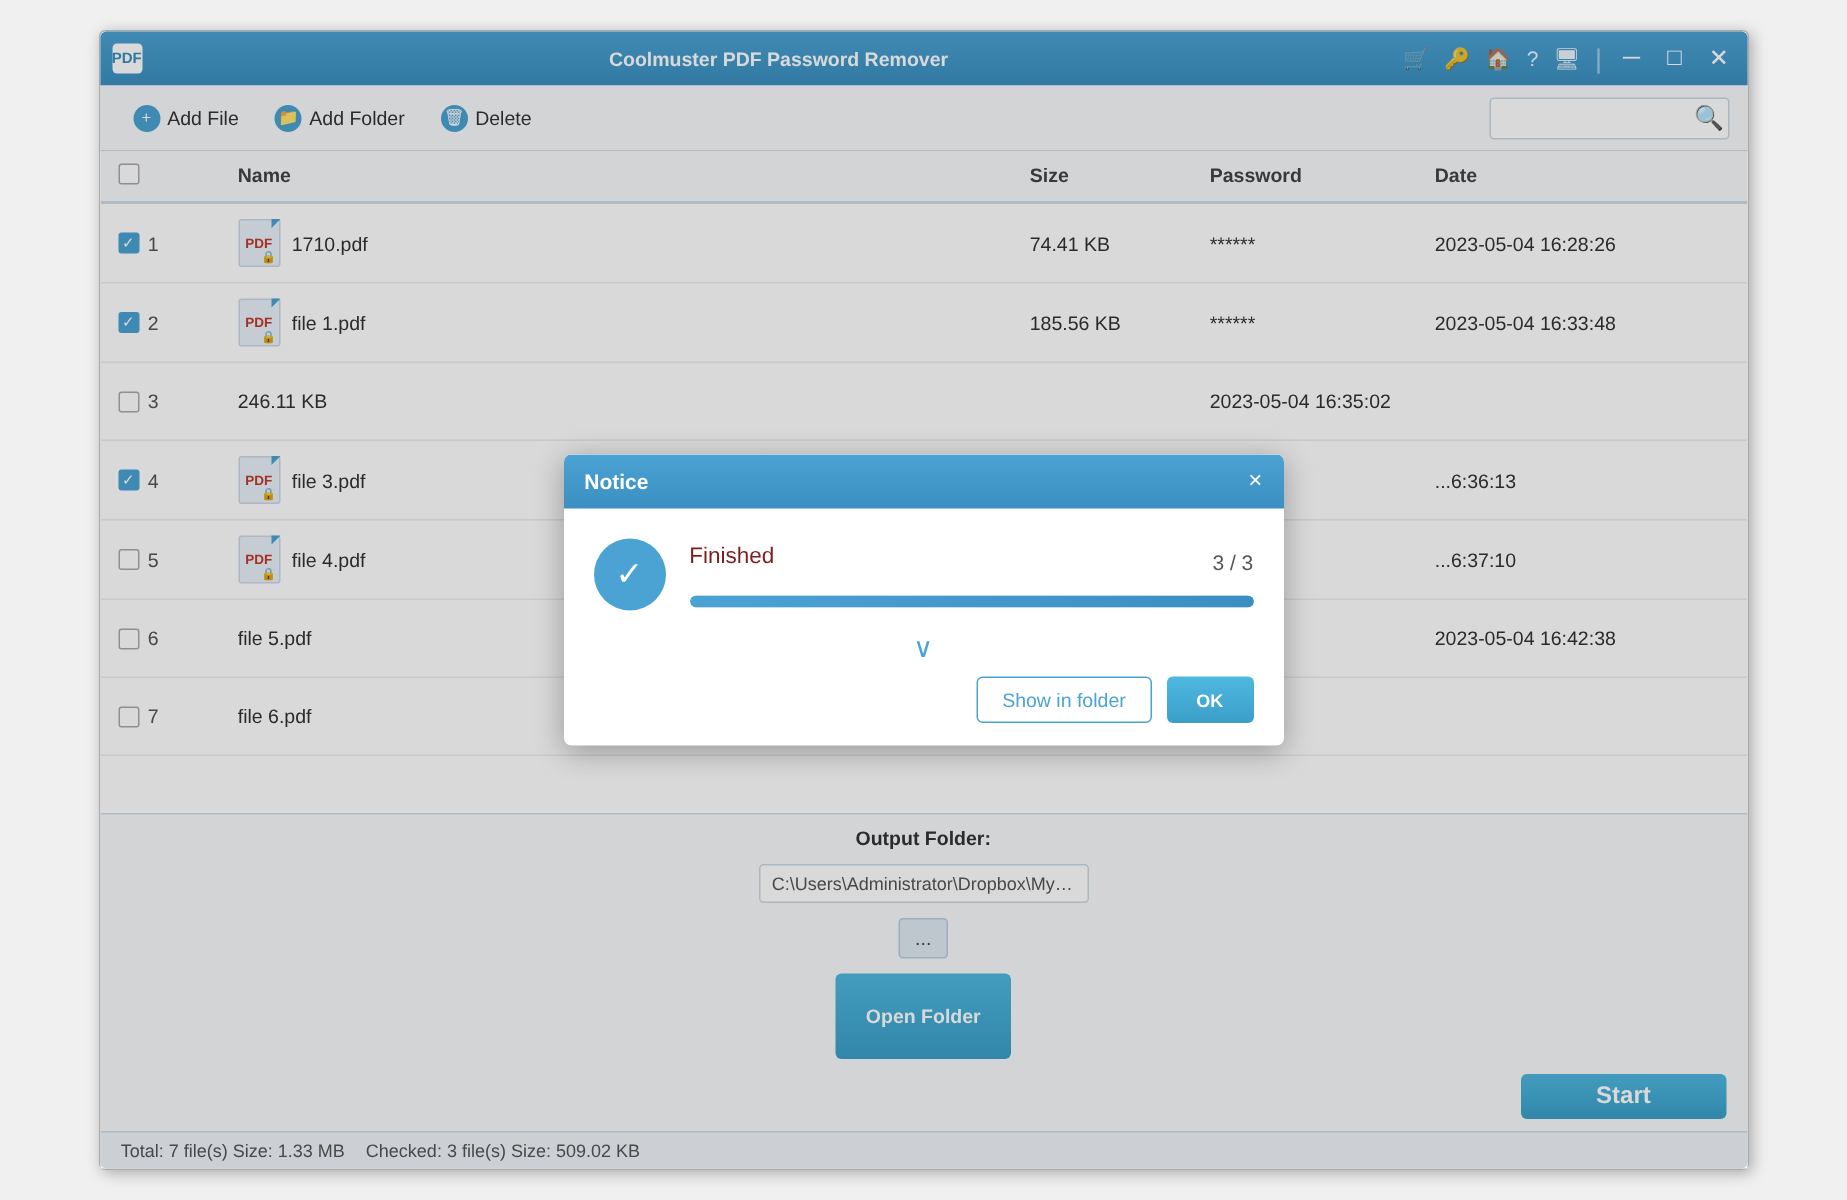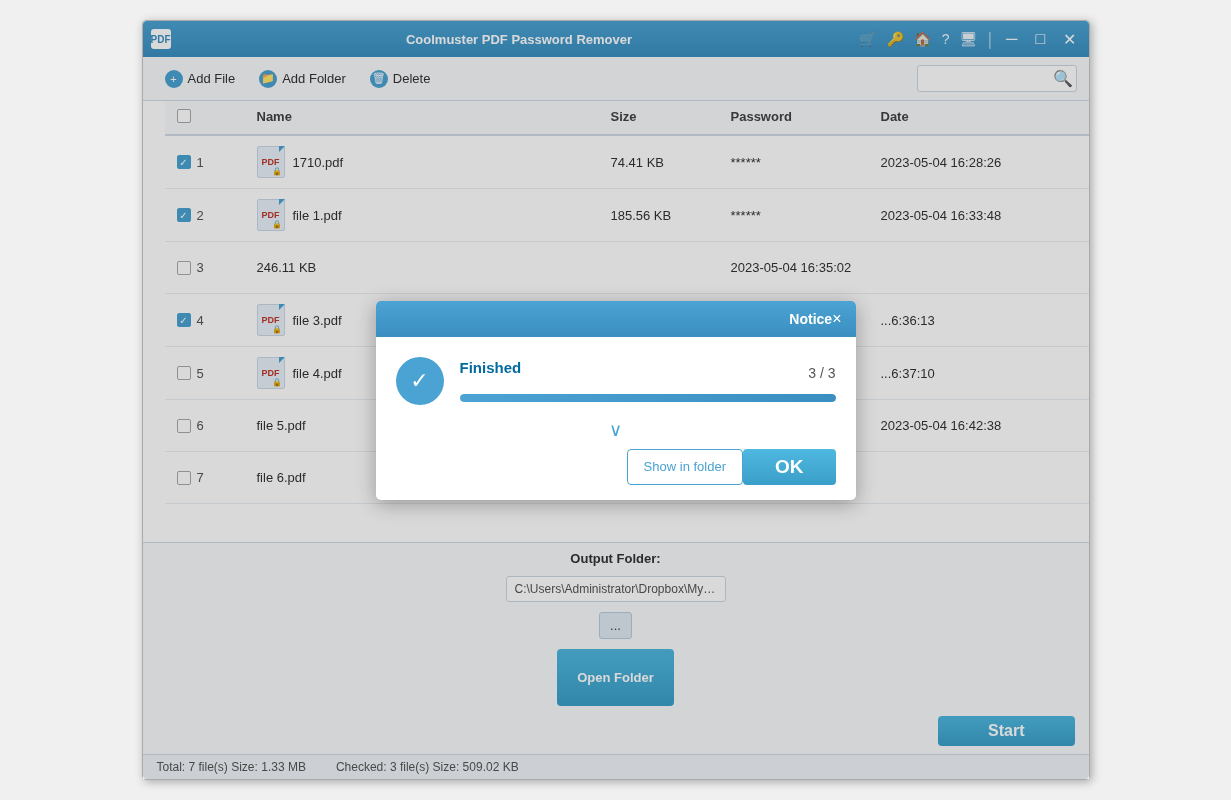--- a/index.html
+++ b/index.html
@@ -7,21 +7,21 @@
     body {
       width: 1231px;
       height: 800px;
       background: #f0f0f0;
       display: flex;
       align-items: center;
       justify-content: center;
     }
 
     .app-window {
-      width: 948px;
+      width: 1100px;
       height: 760px;
       background: #fff;
       border: 1px solid #aaa;
       border-radius: 4px;
       display: flex;
       flex-direction: column;
       box-shadow: 2px 2px 10px rgba(0,0,0,0.3);
       position: relative;
     }
 
@@ -138,21 +138,20 @@
       font-size: 12px;
       width: 130px;
       background: transparent;
     }
 
     
     .file-table {
       flex: 1;
       overflow-y: auto;
       background: #fff;
-      padding-left: 22px;
     }
 
     .table-header {
       display: grid;
       grid-template-columns: 80px 1fr 120px 150px 220px;
       border-bottom: 2px solid #d0dbe6;
       background: #f7f9fb;
       padding: 8px 0;
       font-size: 13px;
       color: #444;
@@ -319,21 +318,21 @@
       margin-left: auto;
     }
 
     .status-bar {
       background: #f0f5f9;
       border-top: 1px solid #d0dbe6;
       padding: 5px 14px;
       font-size: 12px;
       color: #555;
       display: flex;
-      gap: 30px;
+      gap: 14px;
     }
 
     
     .dialog-overlay {
       position: absolute;
       top: 0; left: 0; right: 0; bottom: 0;
       background: rgba(0,0,0,0.15);
       display: flex;
       align-items: center;
       justify-content: center;
@@ -347,21 +346,21 @@
       box-shadow: 0 4px 20px rgba(0,0,0,0.3);
       width: 480px;
       overflow: hidden;
     }
 
     .dialog-title-bar {
       background: linear-gradient(to bottom, #4ba3d3, #3a8fc0);
       padding: 10px 14px;
       display: flex;
       align-items: center;
-      justify-content: flex-end;
+      justify-content: space-between;
     }
 
     .dialog-title {
       color: #fff;
       font-size: 14px;
       font-weight: bold;
     }
 
     .dialog-close {
       color: #fff;
@@ -393,22 +392,22 @@
       font-size: 22px;
       flex-shrink: 0;
     }
 
     .dialog-info {
       flex: 1;
     }
 
     .dialog-status {
       font-size: 15px;
-      font-weight: bold;
-      color: #0369a1;
+      font-weight: normal;
+      color: #7f1d1d;
       margin-bottom: 10px;
     }
 
     .dialog-count {
       font-size: 14px;
       color: #555;
       float: right;
     }
 
     .dialog-progress-bar {
@@ -430,40 +429,41 @@
     .dialog-chevron {
       text-align: center;
       color: #4ba3d3;
       font-size: 18px;
       margin-bottom: 8px;
     }
 
     .dialog-actions {
       display: flex;
       justify-content: flex-end;
+      gap: 10px;
       margin-top: 8px;
     }
 
     .btn-show-folder {
       padding: 7px 16px;
       background: #fff;
       border: 1px solid #4ba3d3;
       border-radius: 4px;
       color: #4ba3d3;
       font-size: 13px;
       cursor: pointer;
     }
 
     .btn-ok {
-      padding: 7px 32px;
+      padding: 7px 20px;
       background: linear-gradient(to bottom, #4fb8e0, #3a9fc8);
       color: #fff;
       border: none;
       border-radius: 4px;
-      font-size: 19px;
+      font-size: 12px;
       cursor: pointer;
       font-weight: bold;
     }
   </style>
 </head>
 <body>
 
 <div class="app-window">
 
   <div class="title-bar">

